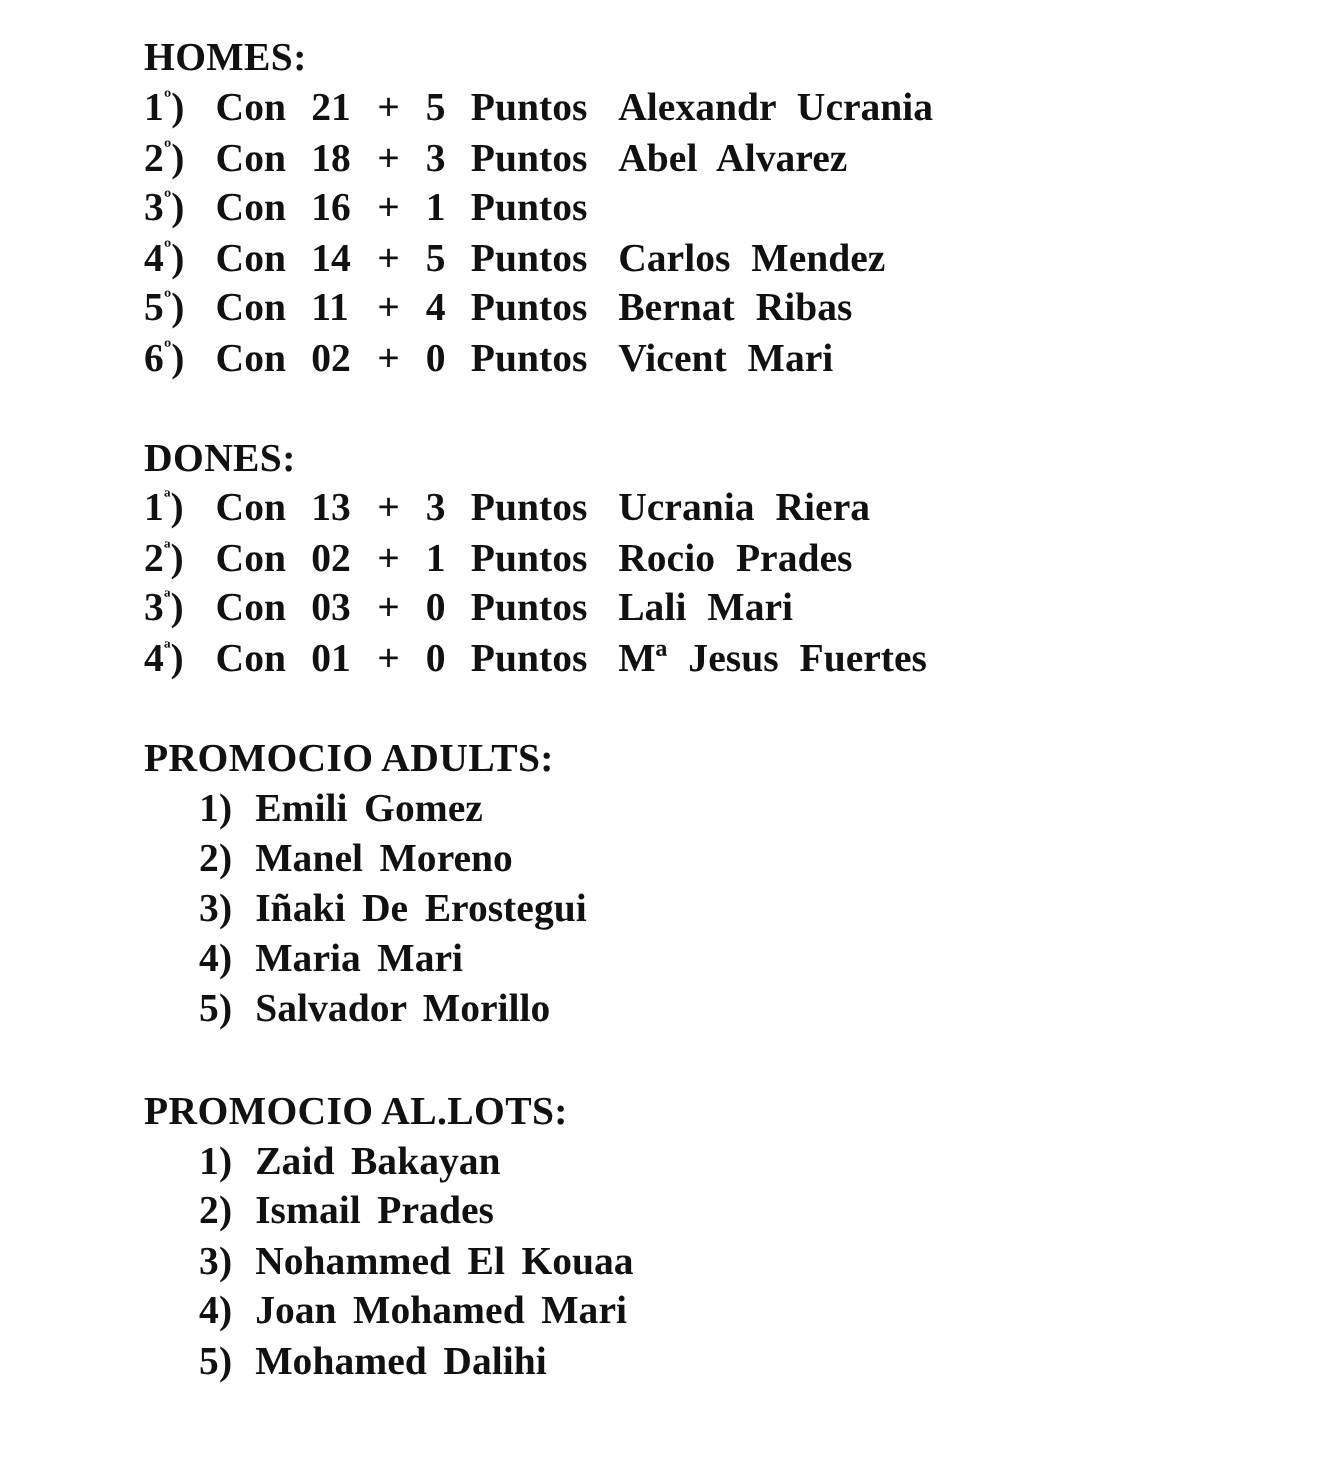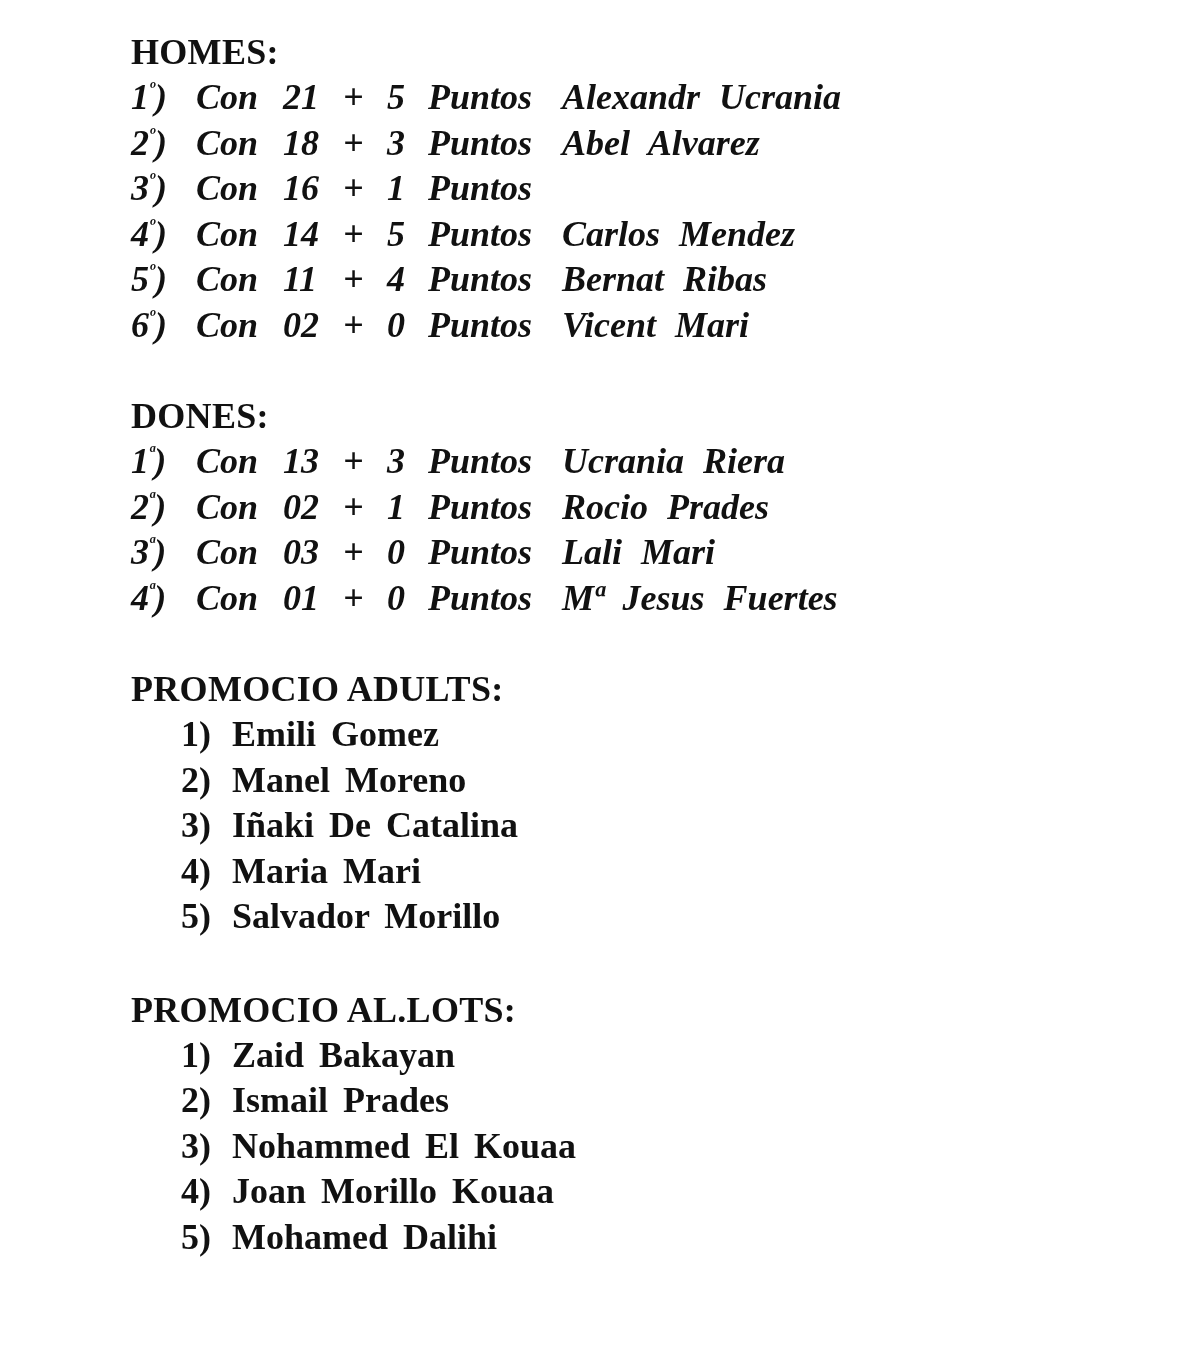--- a/index.html
+++ b/index.html
@@ -8,21 +8,21 @@
       font-family: "Liberation Serif", "DejaVu Serif", serif;
       font-weight: bold; color: #111111;
     }
     .doc { position: absolute; left: 131px; top: 30px; }
     .section-title {
       font-size: 36px; line-height: 45px; height: 45px;
       letter-spacing: 0.3px; white-space: nowrap;
     }
     .rank-row {
       font-size: 36px; line-height: 45.5px; height: 45.5px;
-      white-space: nowrap; position: relative; font-style: italic;
+      white-space: nowrap; position: relative;
     }
     .rank-row span { position: absolute; top: 0; }
     .c-pos { left: 0; }
     .c-con { left: 65px; }
     .c-pts { left: 152px; }
     .c-plus { left: 212px; }
     .c-bonus { left: 256px; }
     .c-puntos { left: 297px; }
     .c-name { left: 431px; word-spacing: 10px; }
     sup.ord { font-size: 20px; vertical-align: 14px; line-height: 0; }
@@ -147,21 +147,21 @@
     <div class="list-row">
       <span class="l-num">1)</span>
       <span class="l-name">Emili Gomez</span>
     </div>
     <div class="list-row">
       <span class="l-num">2)</span>
       <span class="l-name">Manel Moreno</span>
     </div>
     <div class="list-row">
       <span class="l-num">3)</span>
-      <span class="l-name">Iñaki De Catalina</span>
+      <span class="l-name">Iñaki De Erostegui</span>
     </div>
     <div class="list-row">
       <span class="l-num">4)</span>
       <span class="l-name">Maria Mari</span>
     </div>
     <div class="list-row">
       <span class="l-num">5)</span>
       <span class="l-name">Salvador Morillo</span>
     </div>
   </div>
@@ -177,21 +177,21 @@
     <div class="list-row">
       <span class="l-num">2)</span>
       <span class="l-name">Ismail Prades</span>
     </div>
     <div class="list-row">
       <span class="l-num">3)</span>
       <span class="l-name">Nohammed El Kouaa</span>
     </div>
     <div class="list-row">
       <span class="l-num">4)</span>
-      <span class="l-name">Joan Morillo Kouaa</span>
+      <span class="l-name">Joan Mohamed Mari</span>
     </div>
     <div class="list-row">
       <span class="l-num">5)</span>
       <span class="l-name">Mohamed Dalihi</span>
     </div>
   </div>
 
 </div>
 
 </body></html>

